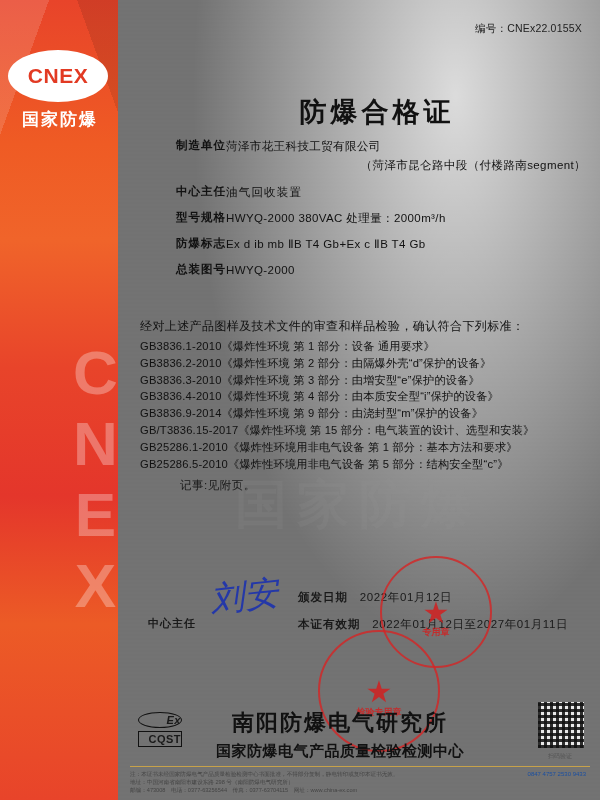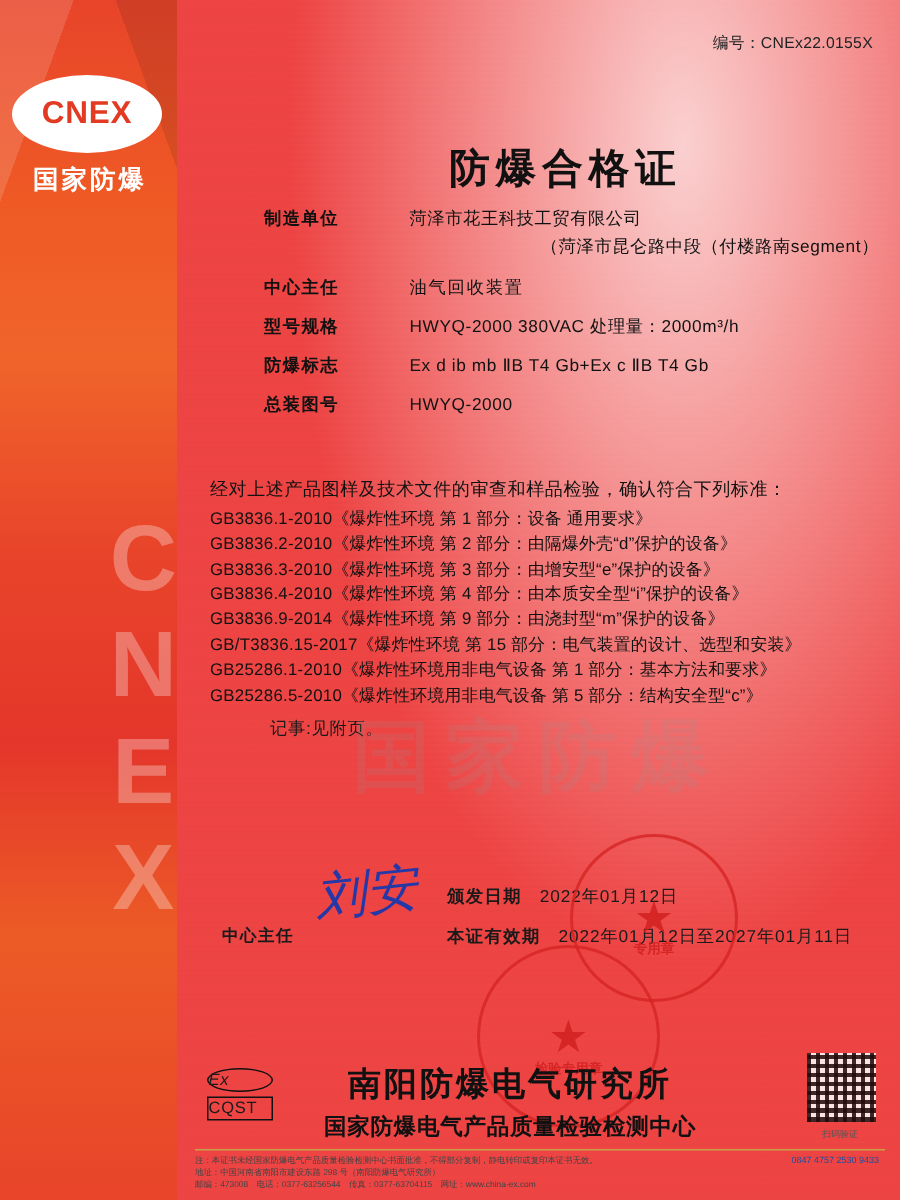--- a/index.html
+++ b/index.html
@@ -80,21 +80,21 @@
     font-size: 17px;
     font-weight: 700;
     letter-spacing: 2px;
   }
 
   
   .body {
     position: absolute;
     left: 118px; top: 0;
     width: 482px; height: 800px;
-    background: #ef4444;
+    background: #737373;
   }
   .paper-tex {
     position: absolute; inset: 0;
     background:
       radial-gradient(ellipse at 70% 12%, rgba(255,255,255,0.75) 0%, rgba(247,244,238,0) 55%),
       repeating-linear-gradient(0deg, rgba(0,0,0,0.012) 0 2px, rgba(0,0,0,0) 2px 4px);
     pointer-events: none;
   }
 
   .doc-number {
@@ -136,21 +136,20 @@
     flex: 0 0 86px;
     font-weight: 700;
     letter-spacing: 1px;
     text-align: right;
     color: #111;
   }
   .fvalue {
     flex: 1;
     letter-spacing: 0.4px;
     line-height: 1.5;
-    margin-left: 47px;
   }
   .fvalue .sub {
     display: block;
     margin-top: 2px;
     text-align: right;
   }
   .fval-wide { letter-spacing: 1.2px; }
 
   .std-lead {
     position: absolute;
@@ -252,23 +251,23 @@
     font-size: 9px;
     font-weight: 700;
     white-space: nowrap;
   }
 
   
   .ex-badge {
     position: absolute;
     left: 138px; top: 712px;
     width: 44px;
-    text-align: left;
+    text-align: right;
     font-size: 10px;
-    font-weight: 400;
+    font-weight: 700;
     letter-spacing: 0.5px;
   }
   .ex-badge .ov {
     border: 1.6px solid #111;
     border-radius: 50%;
     padding: 1px 0;
     font-size: 11px;
     font-style: italic;
   }
   .ex-badge .cq {

